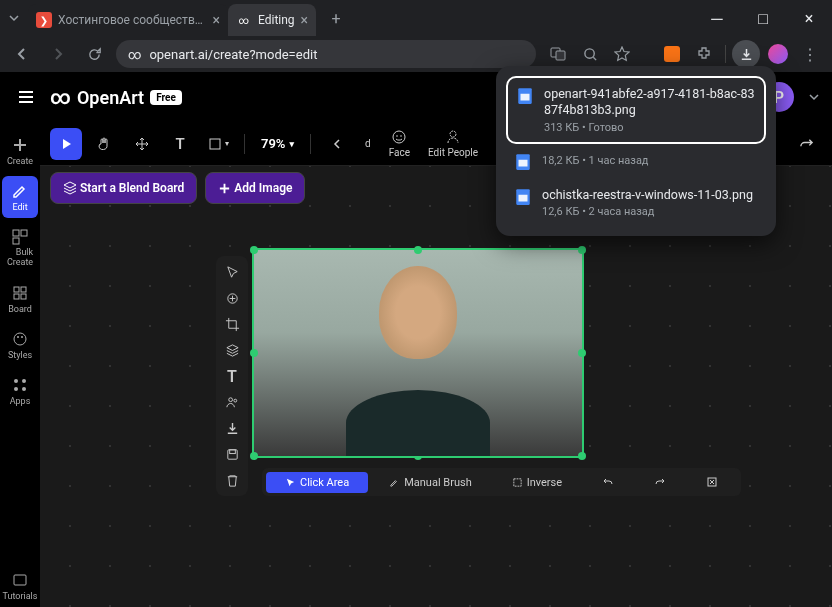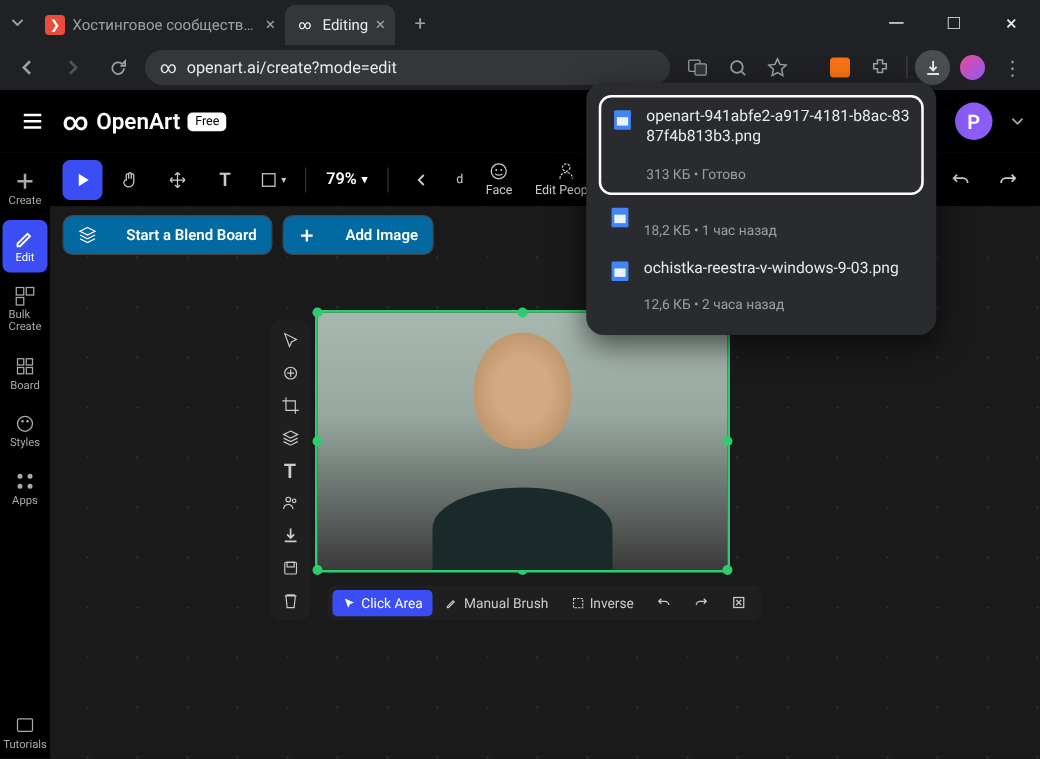--- a/index.html
+++ b/index.html
@@ -17,57 +17,57 @@
 .addr-bar{height:36px;background:#202124;display:flex;align-items:center;padding:0 8px;gap:8px}
 .nav-btn{width:28px;height:28px;display:flex;align-items:center;justify-content:center;color:#9aa0a6;border-radius:50%}
 .nav-btn.disabled{opacity:.4}
 .addr-input{flex:1;height:28px;background:#35363a;border-radius:14px;display:flex;align-items:center;padding:0 12px;gap:8px;color:#e8eaed;font-size:13px}
 .addr-icons{display:flex;gap:4px}
 .addr-icon{width:28px;height:28px;display:flex;align-items:center;justify-content:center;color:#9aa0a6}
 .dl-icon{background:#4a4d52;border-radius:50%}
 .app-header{height:50px;background:#000;display:flex;align-items:center;padding:0 12px;gap:10px}
 .logo{display:flex;align-items:center;gap:6px;font-size:18px;font-weight:600;color:#fff}
 .logo-inf{font-size:20px}
-.free-badge{background:#fff;color:#000;font-size:10px;padding:2px 6px;border-radius:4px;font-weight:400}
+.free-badge{background:#fff;color:#000;font-size:10px;padding:2px 6px;border-radius:4px;font-weight:700}
 .avatar{width:30px;height:30px;background:#8b5cf6;border-radius:50%;display:flex;align-items:center;justify-content:center;color:#fff;font-weight:600;margin-left:auto}
 .chev{color:#9aa0a6;margin-left:4px}
 .left-rail{position:absolute;left:0;top:122px;bottom:0;width:40px;background:#000;display:flex;flex-direction:column;align-items:center;padding-top:8px;gap:4px}
 .rail-item{width:36px;display:flex;flex-direction:column;align-items:center;padding:6px 0;gap:2px;color:#aaa;font-size:9px;border-radius:6px}
 .rail-item.active{background:#3b4ef5;color:#fff}
 .rail-item svg,.rail-item .ri-icon{width:18px;height:18px}
 .rail-spacer{flex:1}
 .toolbar{position:absolute;left:40px;right:0;top:122px;height:44px;background:#000;display:flex;align-items:center;padding:0 10px;gap:6px;border-bottom:1px solid #222}
 .tb-btn{width:32px;height:32px;display:flex;align-items:center;justify-content:center;color:#ccc;border-radius:6px}
 .tb-btn.primary{background:#3b4ef5;color:#fff}
 .tb-sep{width:1px;height:20px;background:#333;margin:0 4px}
 .zoom{color:#fff;font-size:13px;font-weight:600;padding:0 6px;display:flex;align-items:center;gap:4px}
 .tb-label{display:flex;flex-direction:column;align-items:center;color:#ccc;font-size:10px;gap:2px;padding:0 6px}
 .tb-right{margin-left:auto;display:flex;gap:6px}
 .action-row{position:absolute;left:50px;top:172px;display:flex;gap:8px}
-.pill{background:#0369a1;border:1px solid #444;border-radius:8px;padding:8px 12px;display:flex;align-items:center;gap:24px;color:#fff;font-size:12px;font-weight:600}
+.pill{background:#4c1d95;border:1px solid #444;border-radius:8px;padding:8px 12px;display:flex;align-items:center;gap:3px;color:#fff;font-size:12px;font-weight:600}
 .canvas{position:absolute;left:40px;right:0;top:166px;bottom:0;background:#1a1a1a;background-image:radial-gradient(circle,#333 1px,transparent 1px);background-size:40px 40px;background-position:10px 20px}
 .float-tools{position:absolute;left:216px;top:256px;width:32px;background:#1f1f1f;border-radius:8px;display:flex;flex-direction:column;padding:4px;gap:2px}
 .ft-btn{width:24px;height:24px;display:flex;align-items:center;justify-content:center;color:#ccc;border-radius:4px}
 .img-wrap{position:absolute;left:252px;top:248px;width:332px;height:210px;border:2px solid #2ecc71;background:linear-gradient(180deg,#a8b8b0 0%,#98a8a0 40%,#3a3a3a 100%)}
 .img-wrap::before{content:"";position:absolute;left:38%;top:8%;width:24%;height:45%;background:radial-gradient(ellipse,#d4a880 40%,#c09870 70%);border-radius:50% 50% 45% 45%}
 .img-wrap::after{content:"";position:absolute;left:28%;bottom:0;width:44%;height:32%;background:#1a2a2a;border-radius:50% 50% 0 0}
 .handle{position:absolute;width:8px;height:8px;background:#2ecc71;border-radius:50%}
 .h-tl{left:-4px;top:-4px}.h-tr{right:-4px;top:-4px}.h-bl{left:-4px;bottom:-4px}.h-br{right:-4px;bottom:-4px}
 .h-t{left:50%;top:-4px;margin-left:-4px}.h-b{left:50%;bottom:-4px;margin-left:-4px}
 .h-l{left:-4px;top:50%;margin-top:-4px}.h-r{right:-4px;top:50%;margin-top:-4px}
 .sel-bar{position:absolute;left:262px;top:468px;height:28px;background:#1f1f1f;border-radius:6px;display:flex;align-items:center;padding:0 4px;gap:2px}
-.sel-btn{height:21px;padding:0 8px;display:flex;align-items:center;gap:4px;color:#ccc;font-size:11px;border-radius:4px}
+.sel-btn{height:21px;padding:0 19px;display:flex;align-items:center;gap:4px;color:#ccc;font-size:11px;border-radius:4px}
 .sel-btn.active{background:#3b4ef5;color:#fff}
-.dl-popup{position:absolute;right:83px;top:66px;width:280px;background:#2a2b2f;border-radius:14px;padding:10px;box-shadow:0 8px 24px rgba(0,0,0,.6);z-index:100}
+.dl-popup{position:absolute;right:56px;top:66px;width:280px;background:#2a2b2f;border-radius:14px;padding:10px;box-shadow:0 8px 24px rgba(0,0,0,.6);z-index:100}
 .dl-item{display:flex;gap:10px;padding:8px;border-radius:10px}
 .dl-item.hl{border:2px solid #fff}
 .dl-file-icon{width:18px;height:18px;flex-shrink:0;margin-top:1px}
 .dl-info{flex:1;min-width:0}
 .dl-name{color:#e8eaed;font-size:12.5px;word-break:break-all;line-height:1.3}
-.dl-meta{color:#9aa0a6;font-size:11px;margin-top:14px}
+.dl-meta{color:#9aa0a6;font-size:11px;margin-top:2px}
 </style>
 </head>
 <body>
 
 <div class="titlebar">
   <div class="tab-dd">
       <svg width="12" height="12" viewBox="0 0 12 12">
         <path d="M2 4l4 4 4-4" stroke="currentColor" fill="none" stroke-width="1.5"></path>
       </svg>
     </div>
@@ -182,21 +182,21 @@
         <path d="M3 13l8-8 2 2-8 8H3v-2z" stroke="currentColor" fill="none" stroke-width="1.5"></path>
       </svg>
       <span>Edit</span>
     </div>
   <div class="rail-item">
       <svg viewBox="0 0 18 18">
         <rect x="2" y="2" width="6" height="6" stroke="currentColor" fill="none"></rect>
         <rect x="10" y="2" width="6" height="6" stroke="currentColor" fill="none"></rect>
         <rect x="2" y="10" width="6" height="6" stroke="currentColor" fill="none"></rect>
       </svg>
-      <span style="white-space:pre;text-align:left;line-height:1.1">Bulk
+      <span style="white-space:pre;text-align:right;line-height:1.1">Bulk
 Create</span>
     </div>
   <div class="rail-item">
       <svg viewBox="0 0 18 18">
         <rect x="3" y="3" width="5" height="5" stroke="currentColor" fill="none"></rect>
         <rect x="10" y="3" width="5" height="5" stroke="currentColor" fill="none"></rect>
         <rect x="3" y="10" width="5" height="5" stroke="currentColor" fill="none"></rect>
         <rect x="10" y="10" width="5" height="5" stroke="currentColor" fill="none"></rect>
       </svg>
       <span>Board</span>
@@ -433,17 +433,17 @@
     <div class="dl-info">
       <div class="dl-meta">18,2 КБ • 1 час назад</div>
     </div>
   </div>
   <div class="dl-item">
     <svg class="dl-file-icon" viewBox="0 0 16 16">
         <rect x="2" y="1" width="12" height="14" rx="1" fill="#4285f4"></rect>
         <rect x="4" y="6" width="8" height="6" fill="#fff" opacity=".9"></rect>
       </svg>
     <div class="dl-info">
-      <div class="dl-name">ochistka-reestra-v-windows-9-03.png</div>
+      <div class="dl-name">ochistka-reestra-v-windows-11-03.png</div>
       <div class="dl-meta">12,6 КБ • 2 часа назад</div>
     </div>
   </div>
 </div>
 
 </body></html>

